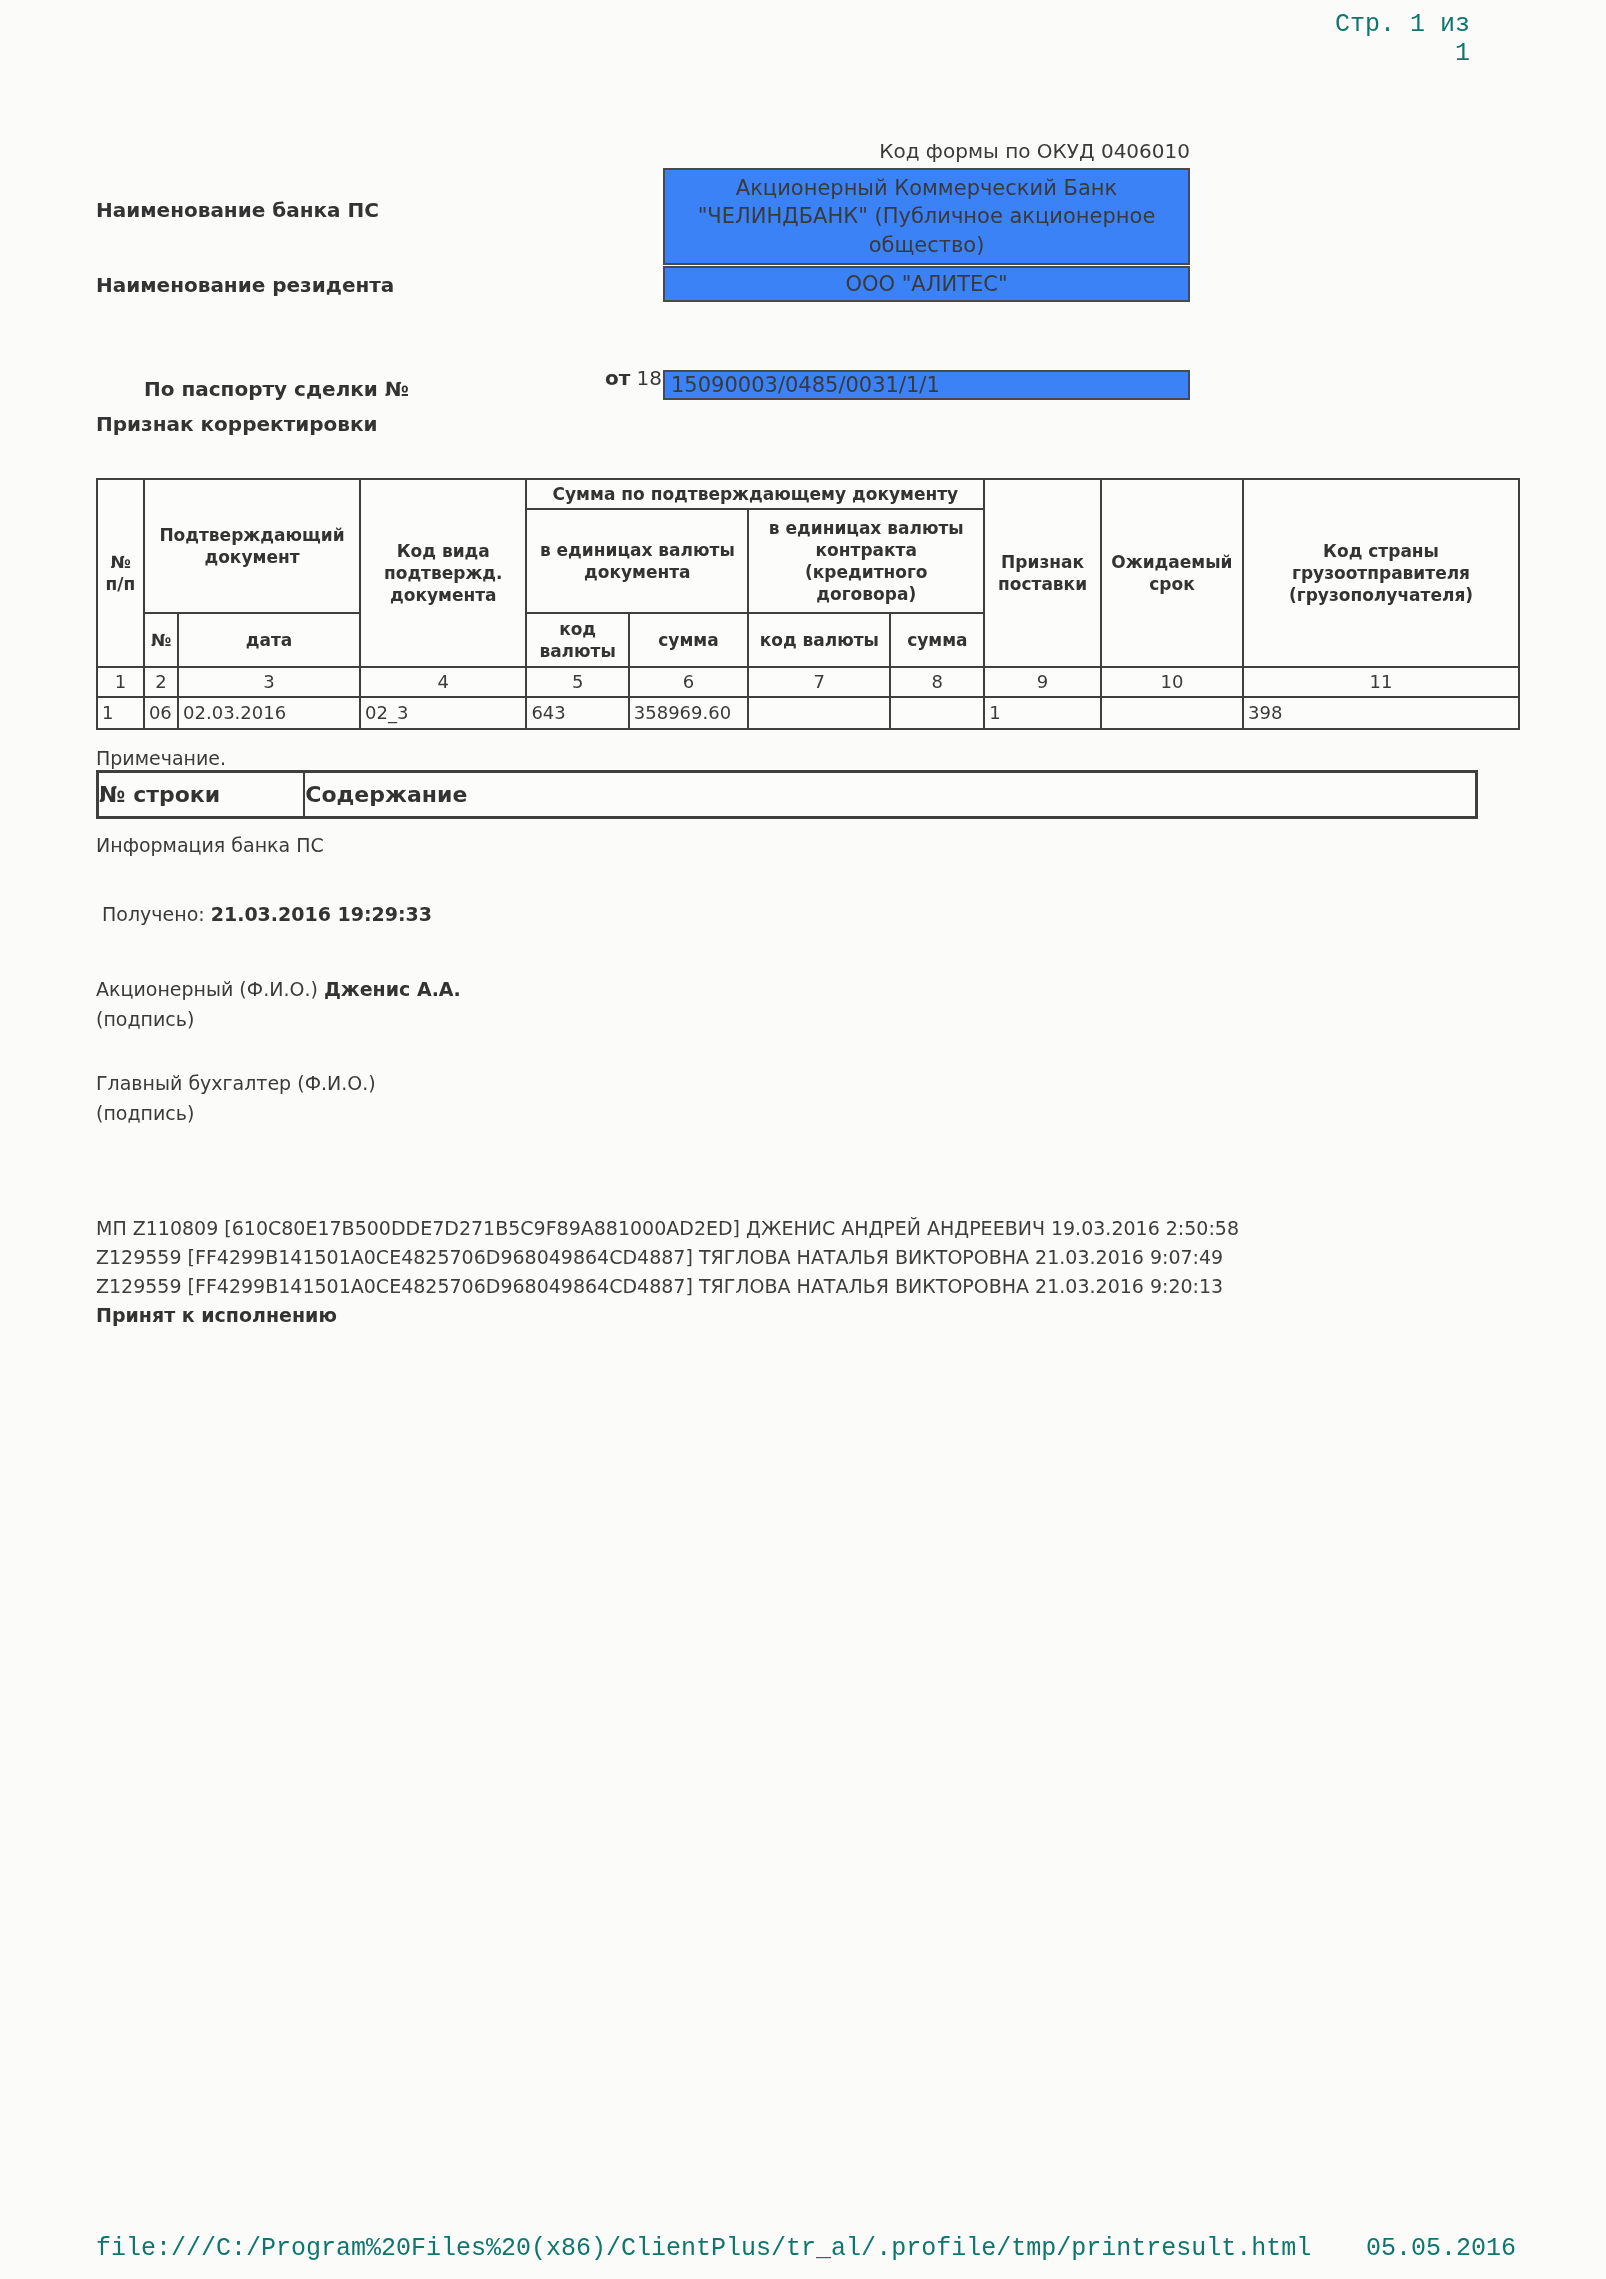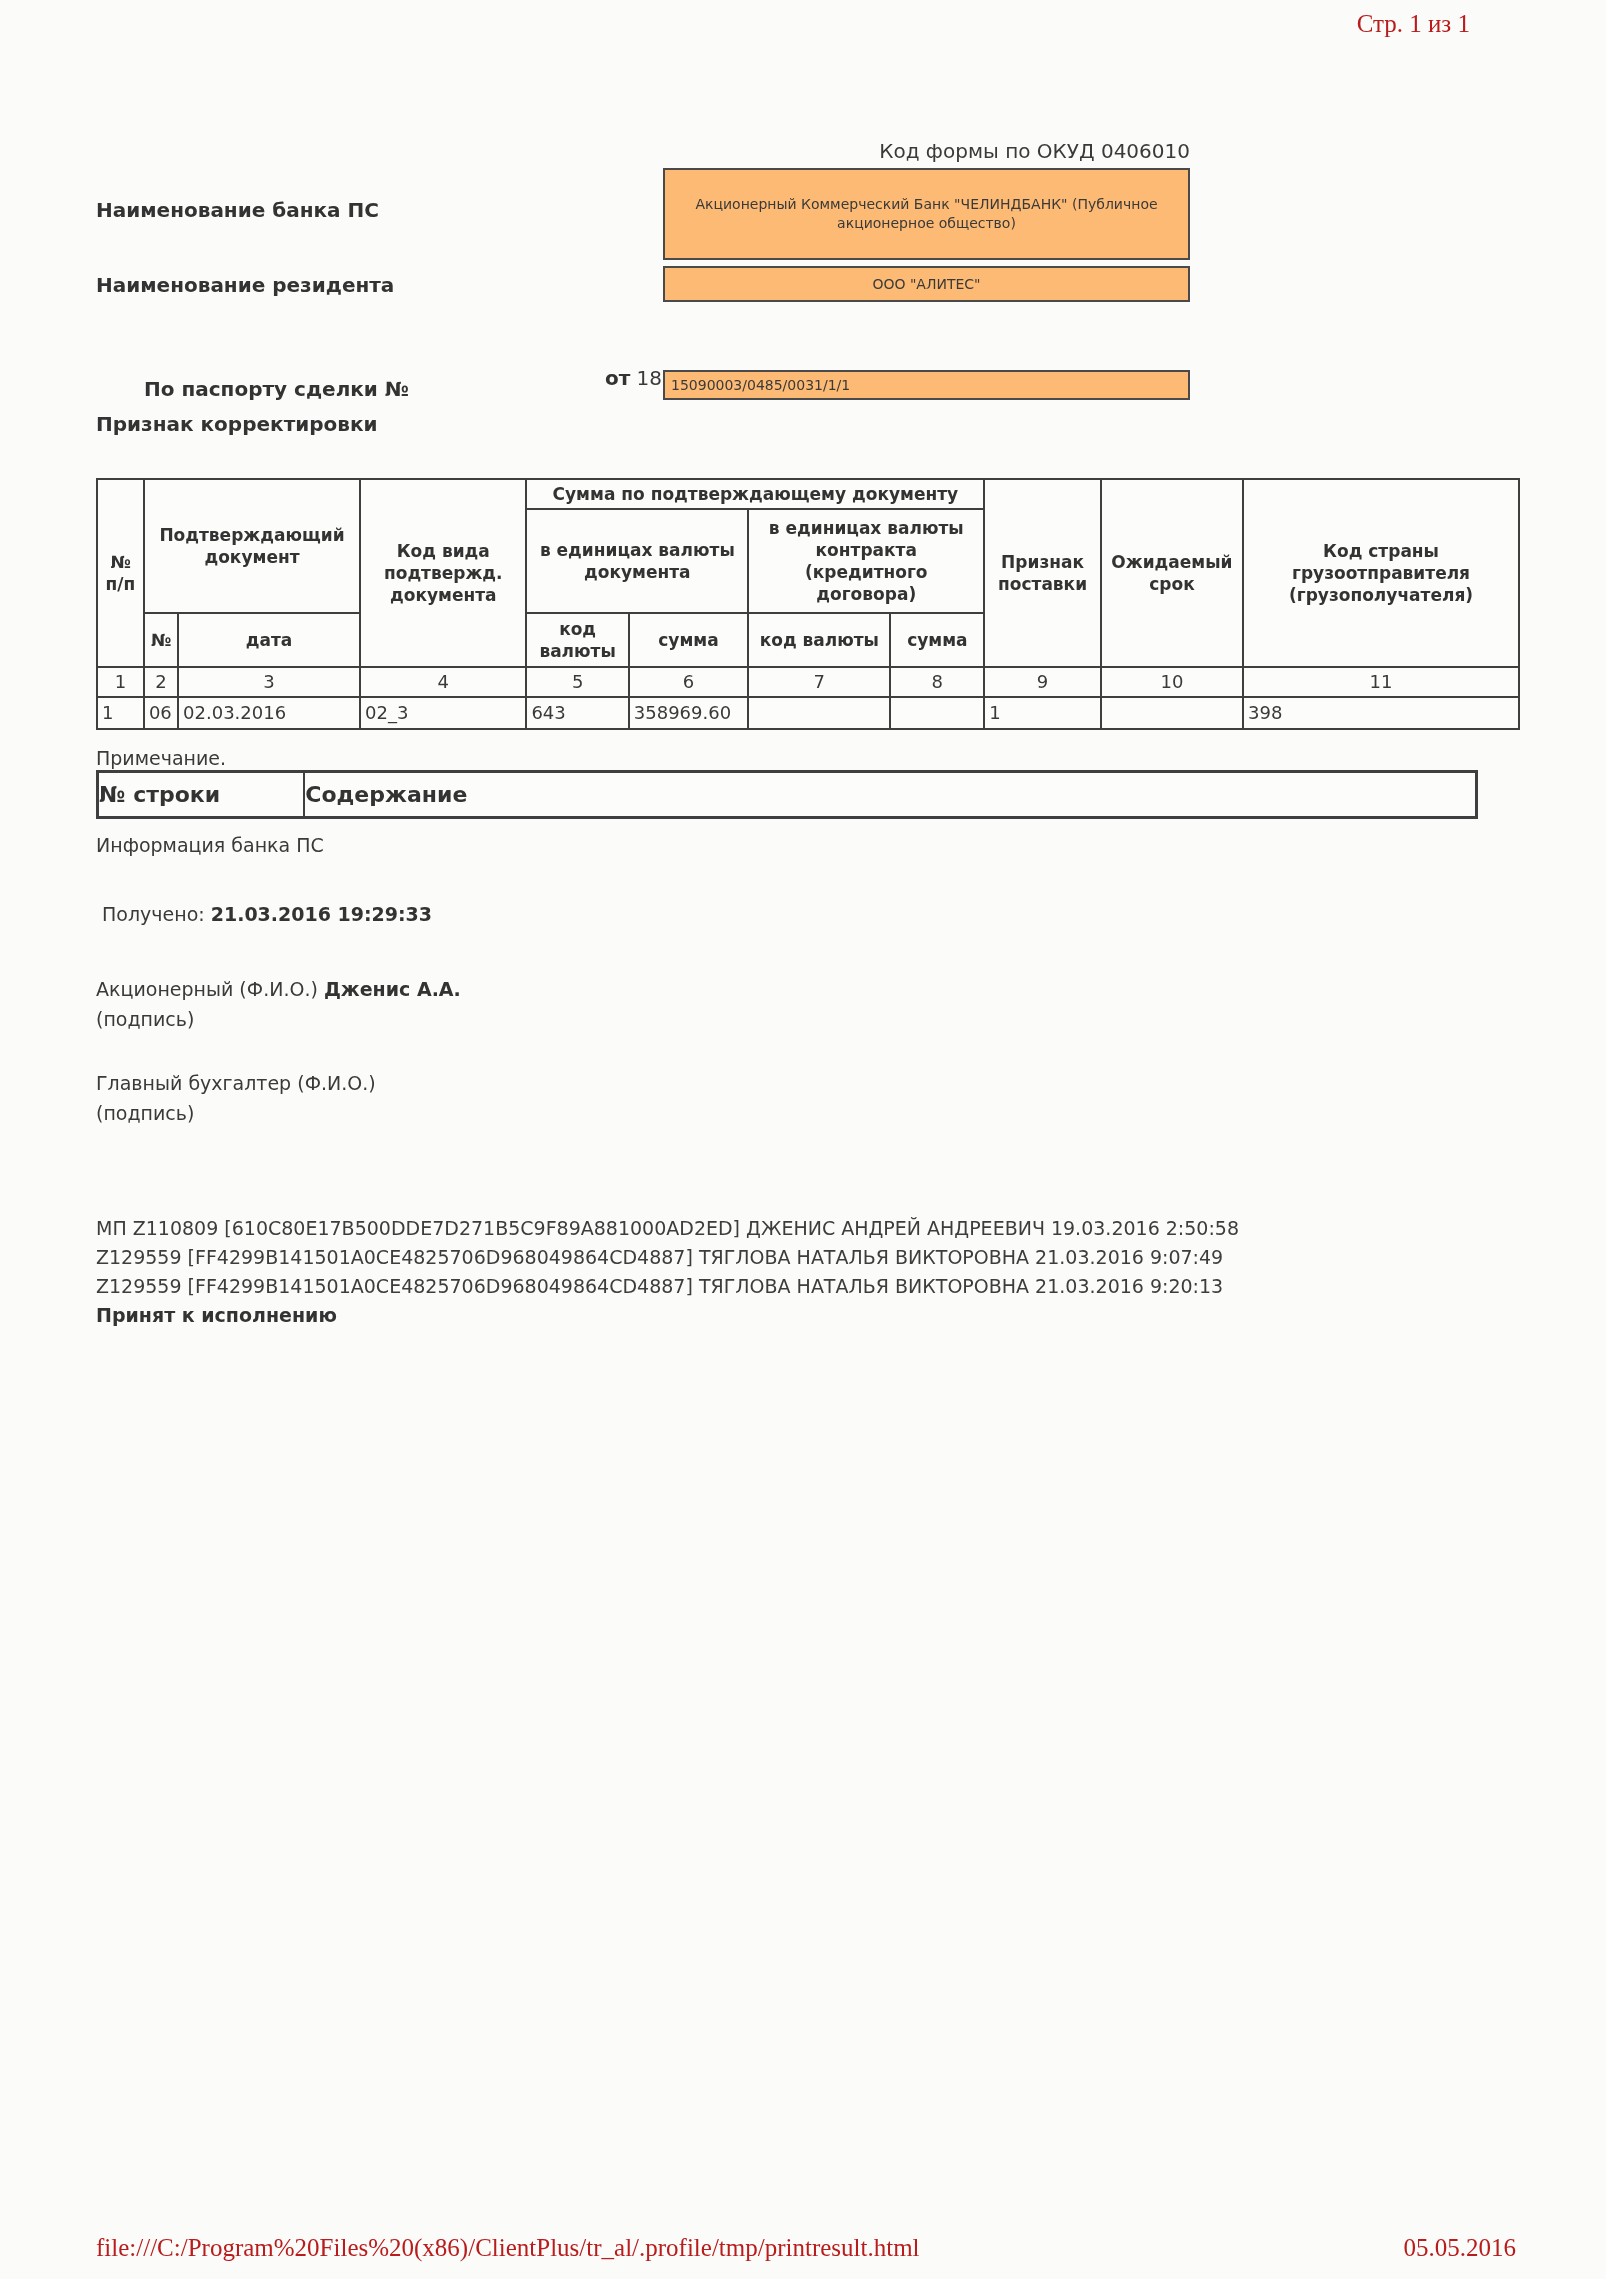--- a/index.html
+++ b/index.html
@@ -6,27 +6,27 @@
   html,body { background:#e8e8e6; }
   .page {
     position:relative;
     width:1606px; height:2279px;
     background:#fbfbf9;
     font-family:"DejaVu Sans","Liberation Sans",sans-serif;
     color:#3a3a3a;
     overflow:hidden;
   }
   .abs { position:absolute; }
-  .serif { font-family:Liberation Serif, serif; color:#b91c1c; }
+  .serif { font-family:Liberation Mono, monospace; color:#0f766e; }
   .lbl { font-weight:bold; font-size:20px; color:#333; }
   .txt { font-size:20px; }
   .box {
     border:2px solid #4a4a4a;
-    background:#fdba74;
-    font-size:14px;
+    background:#3b82f6;
+    font-size:21px;
     display:flex; align-items:center; justify-content:center;
     text-align:center; line-height:1.35; padding:4px 12px;
   }
   .box.left { justify-content:flex-start; text-align:left; padding:2px 6px; }
   
   table.doc {
     border-collapse:collapse;
     width:1424px;
     table-layout:fixed;
     background:#fcfcfa;

